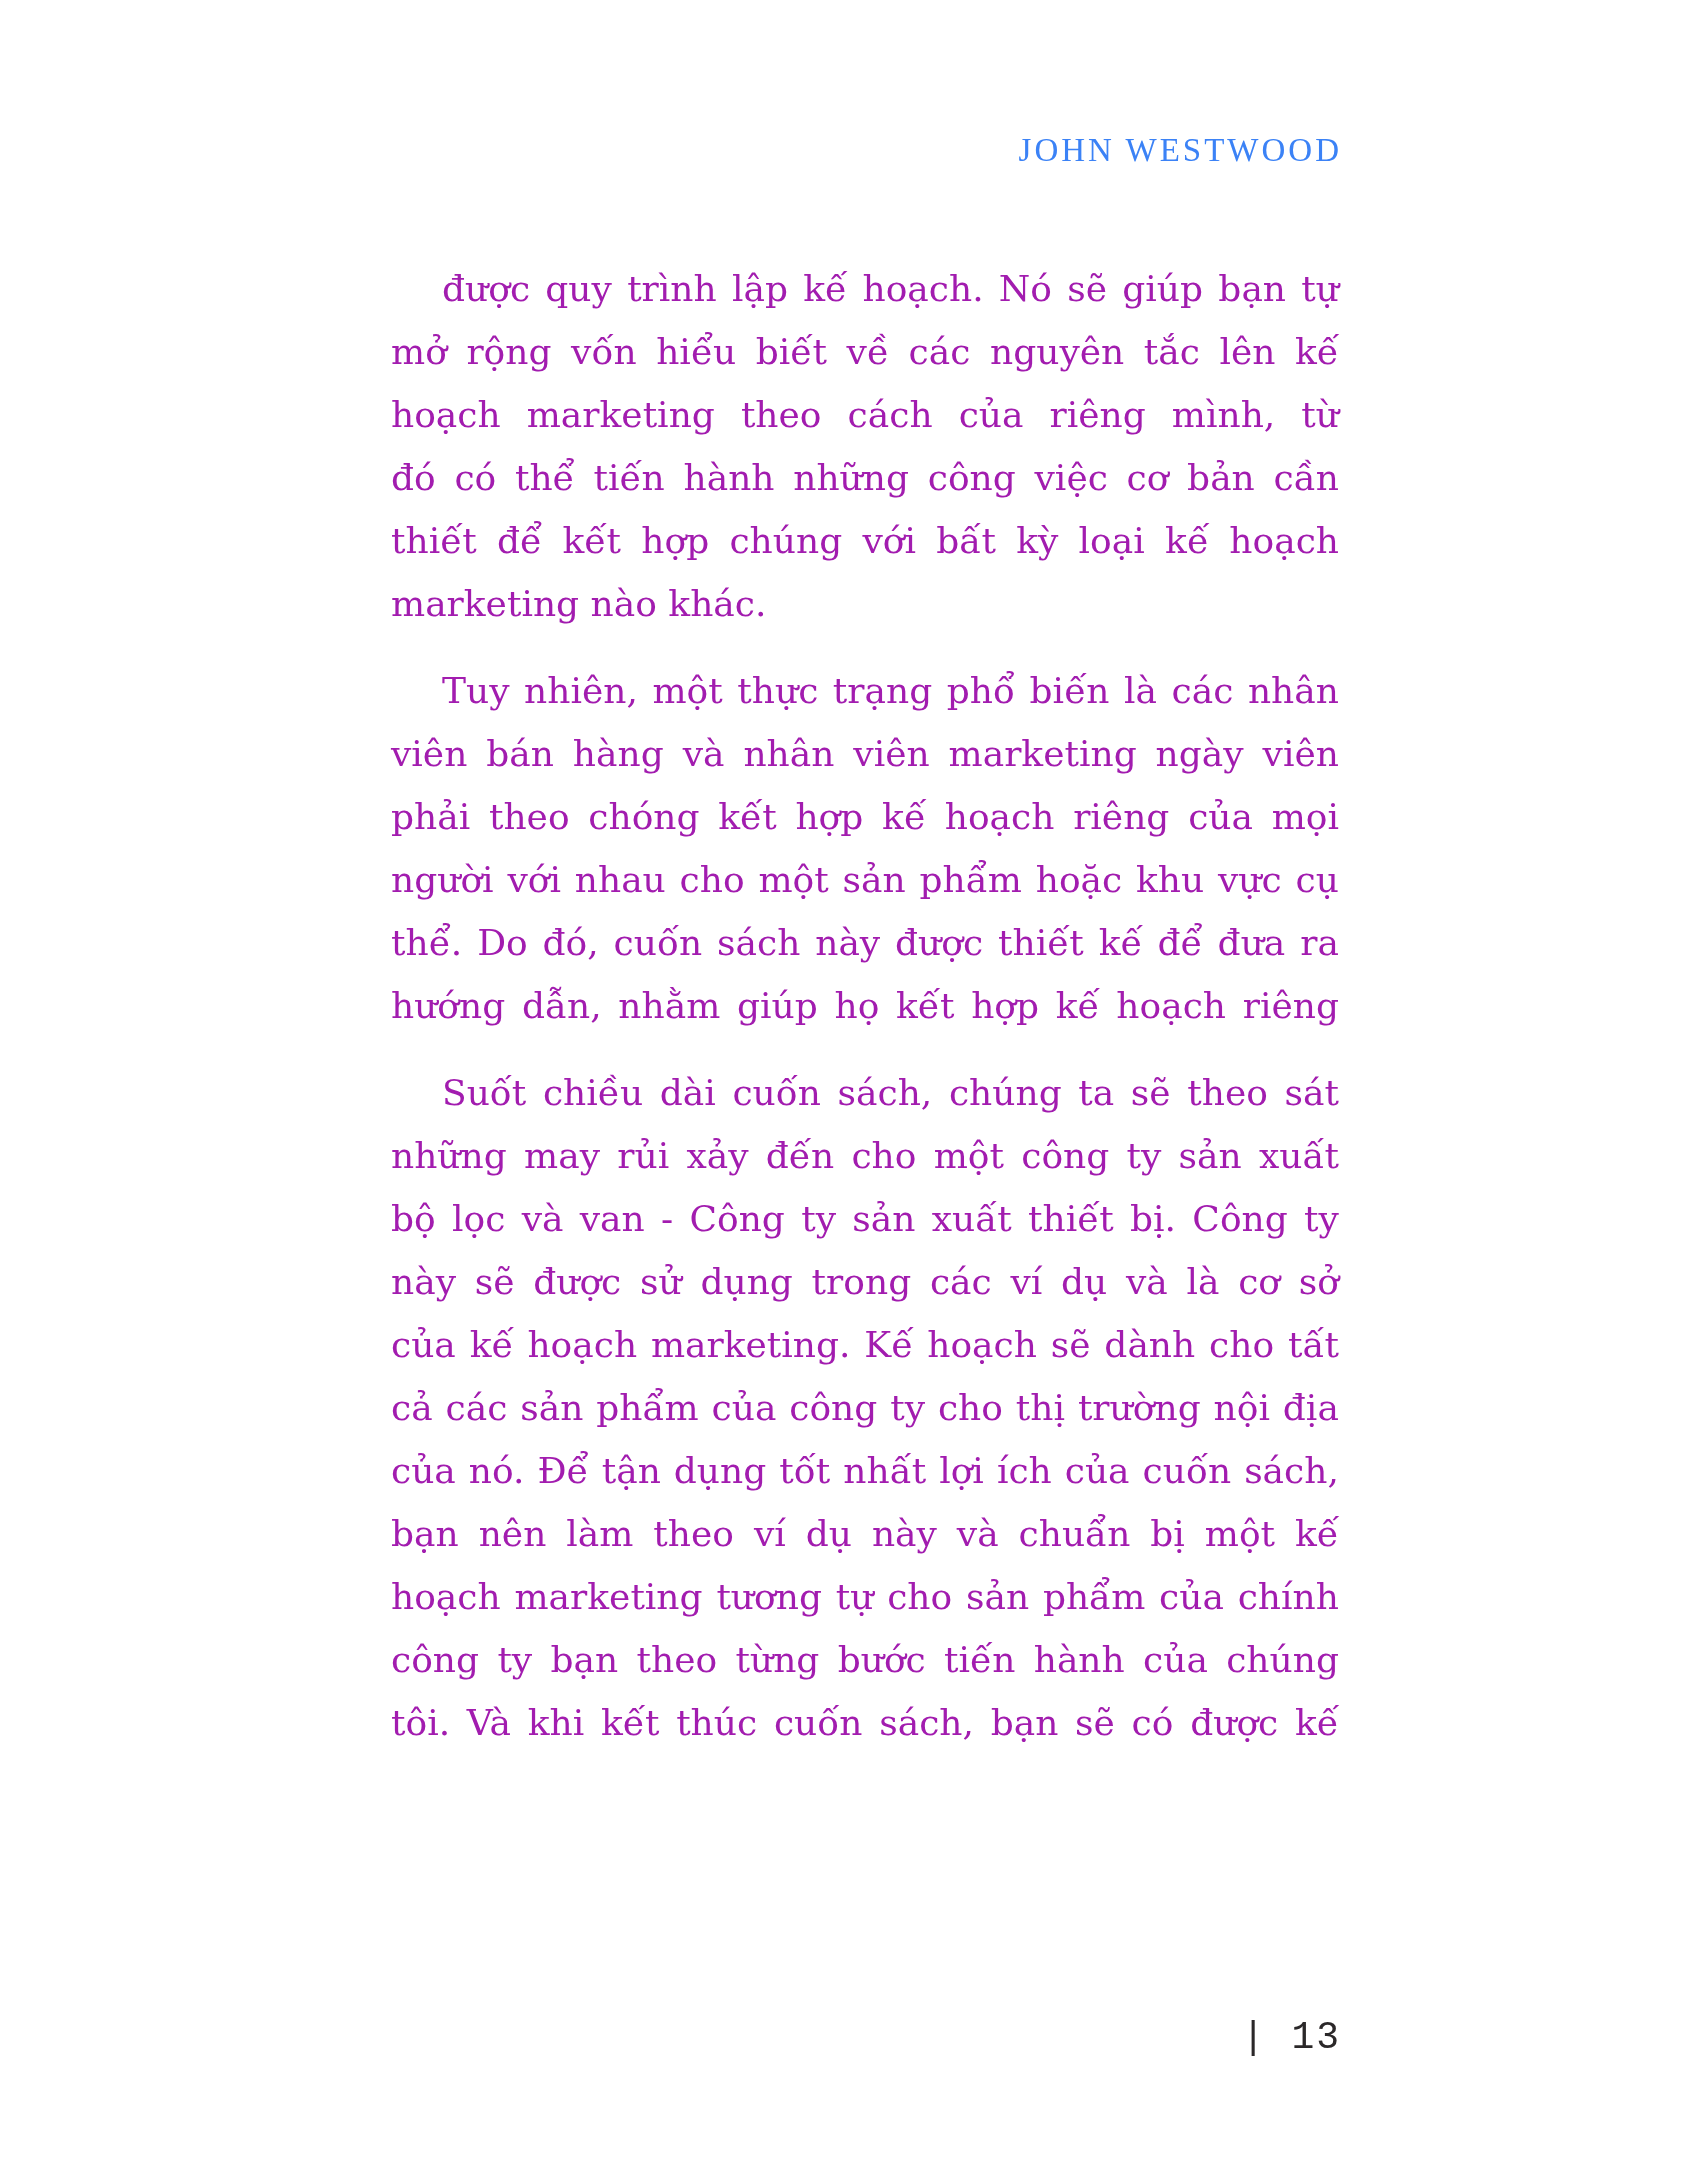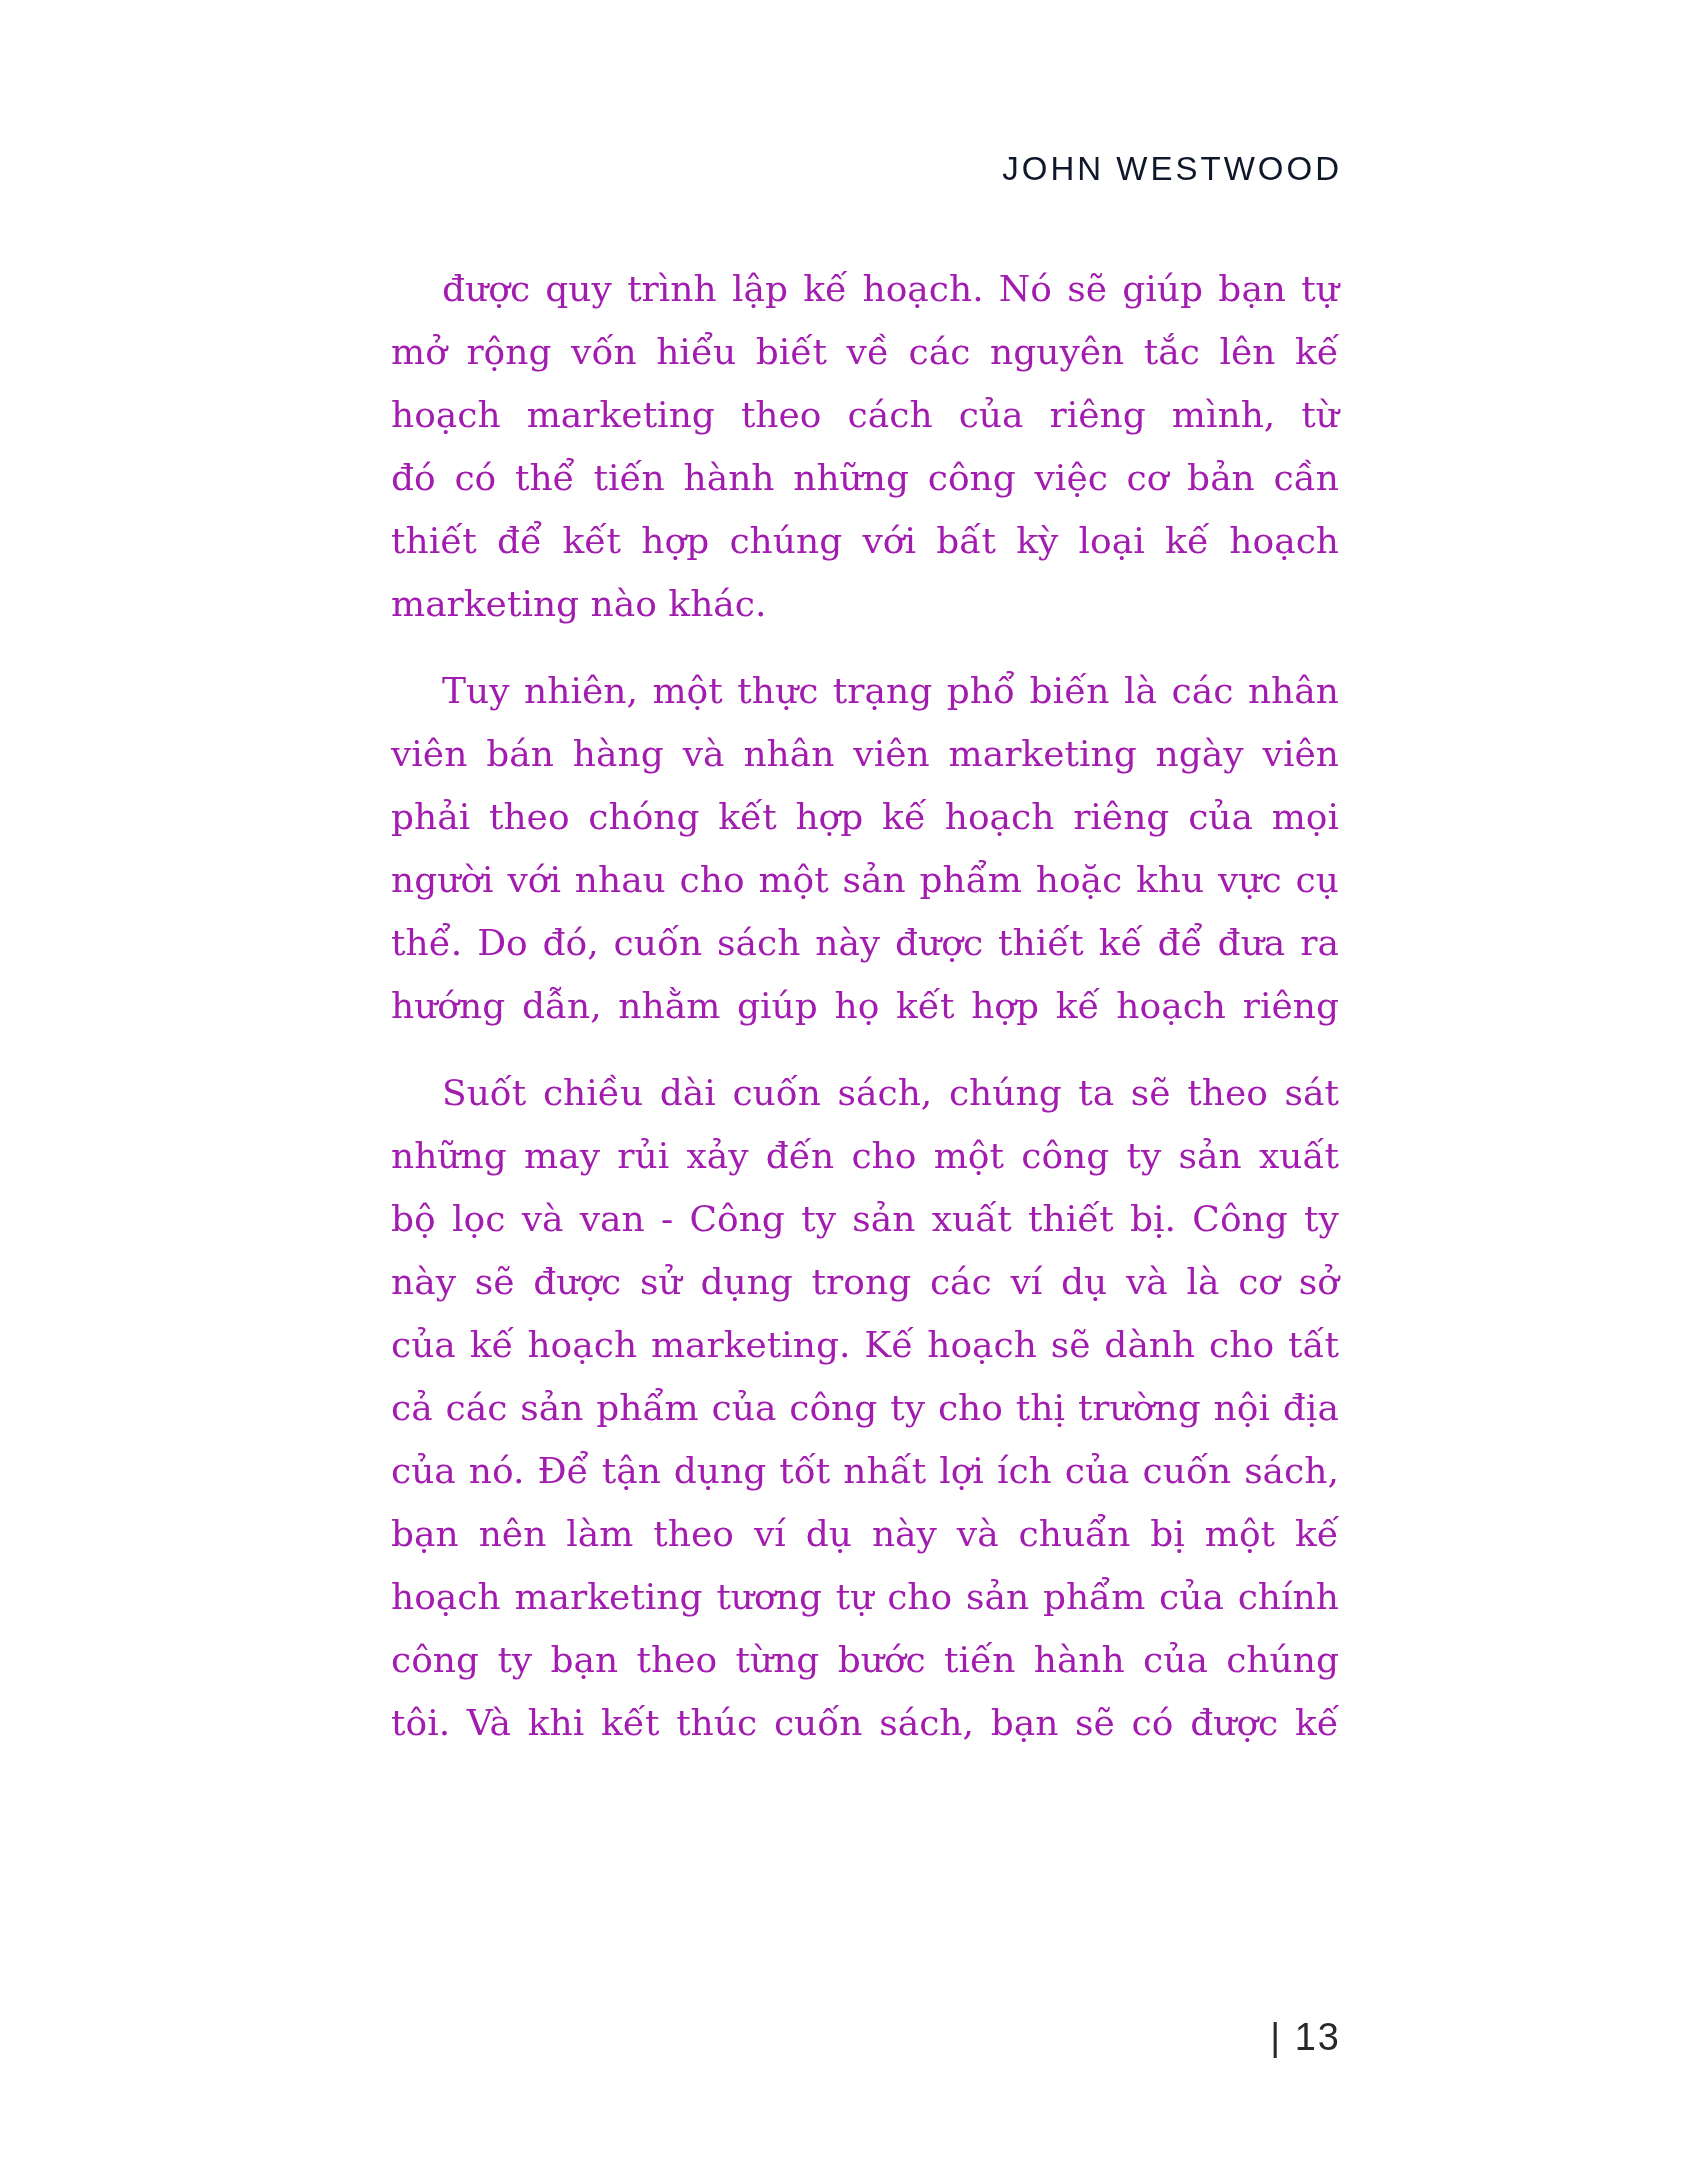--- a/index.html
+++ b/index.html
@@ -16,27 +16,26 @@
   .book-page {
     position: absolute;
     inset: 0;
     background: #ffffff;
     overflow: hidden;
   }
   .running-header {
     position: absolute;
     top: 132px;
     right: 341px;
-    font-family: Liberation Sans, sans-serif;
+    font-family: Liberation Serif, serif;
     font-weight: 300;
     font-size: 33px;
     letter-spacing: 3px;
-    color: #0f172a;
+    color: #3b82f6;
     white-space: nowrap;
-    margin-top: 18px;
   }
   .text-block {
     position: absolute;
     left: 391px;
     top: 257px;
     width: 948px;
     color: #a21caf;
     font-size: 36px;
   }
   .para + .para {
@@ -52,21 +51,21 @@
     padding-left: 51px;
   }
   .line.last {
     display: block;
     text-align: left;
   }
   .page-number {
     position: absolute;
     top: 2016px;
     right: 342px;
-    font-family: Liberation Sans, sans-serif;
+    font-family: Liberation Mono, monospace;
     font-weight: 300;
     font-size: 38px;
     color: #2b2829;
     letter-spacing: 2px;
     white-space: nowrap;
   }
 </style>
 </head>
 <body>
 

